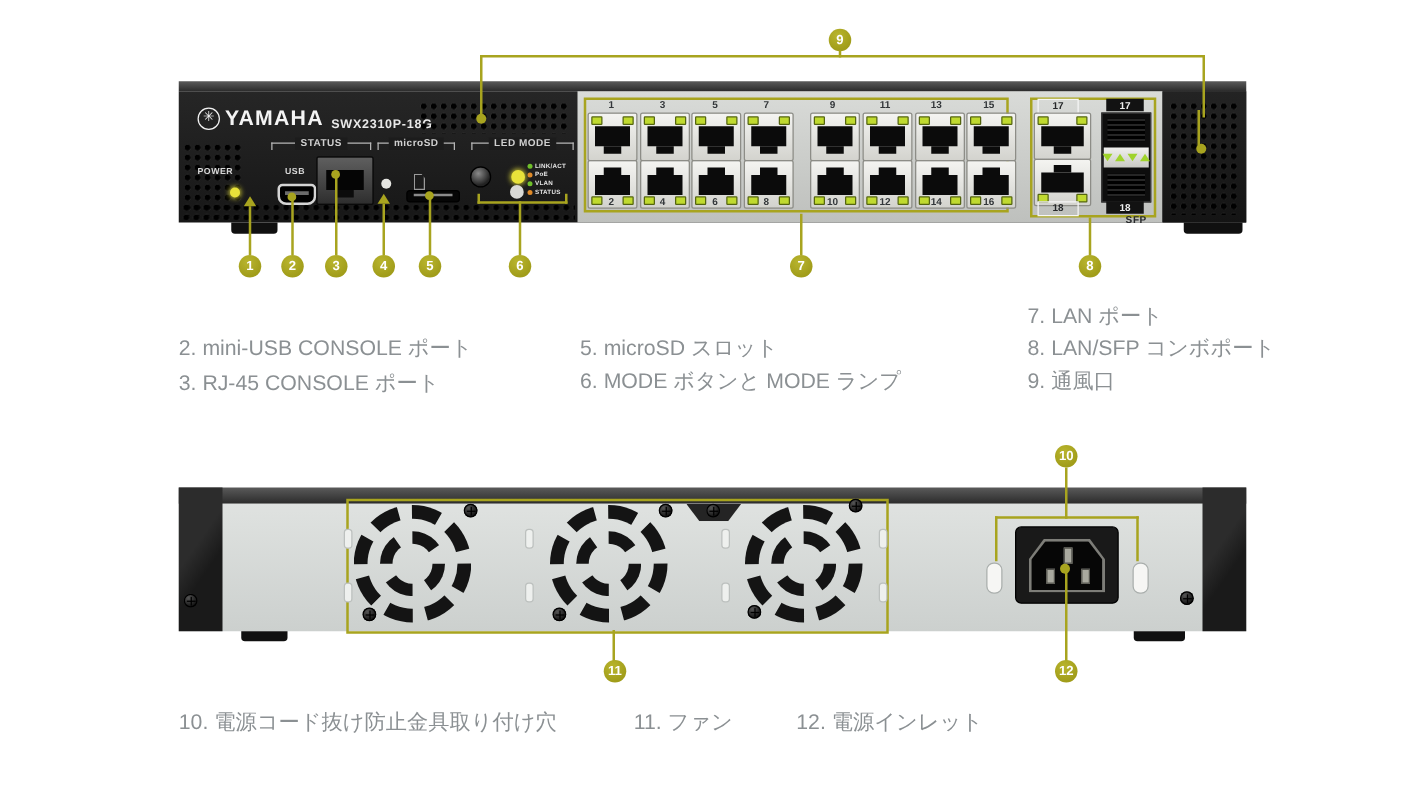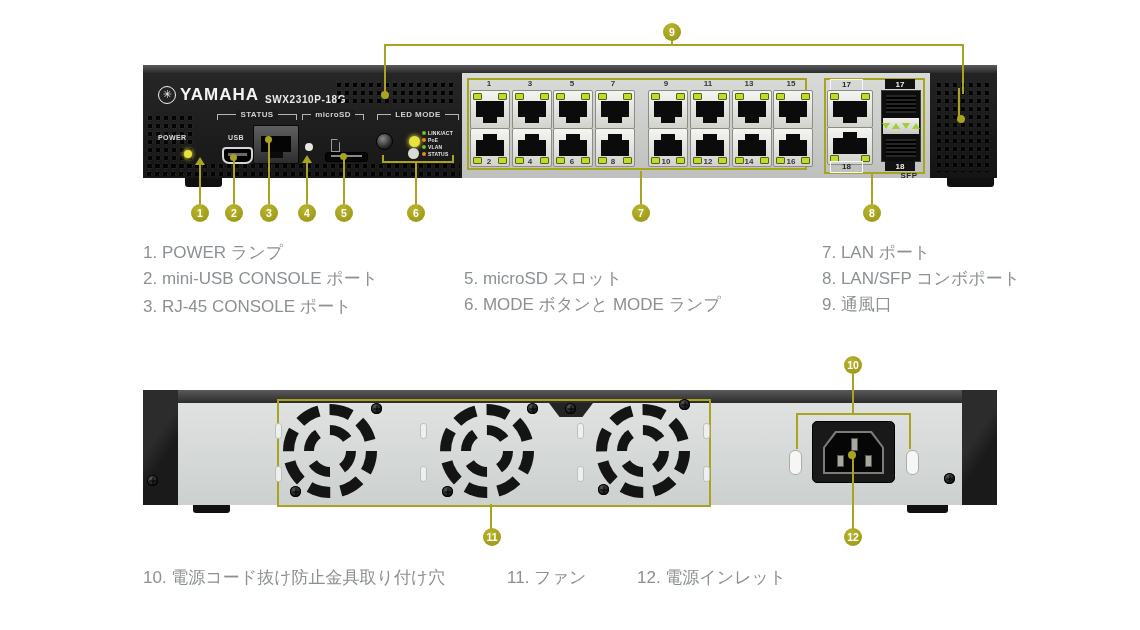--- a/index.html
+++ b/index.html
@@ -327,21 +327,20 @@
   <div class="obracket" style="left:382px;top:155px;width:68px;height:6px;"></div>
   <div class="cl" style="left:415px;top:161px;width:2px;height:43px;"></div>
   <div class="badge" style="left:407px;top:204px;">6</div>
 
   <div class="cl" style="left:640px;top:171px;width:2px;height:33px;"></div>
   <div class="badge" style="left:632px;top:204px;">7</div>
 
   <div class="cl" style="left:871px;top:174px;width:2px;height:30px;"></div>
   <div class="badge" style="left:863px;top:204px;">8</div>
 
-  <div class="legend" style="left:143px;top:241px;">1. POWER ランプ</div>
   <div class="legend" style="left:143px;top:267px;">2. mini-USB CONSOLE ポート</div>
   <div class="legend" style="left:143px;top:295px;">3. RJ-45 CONSOLE ポート</div>
   <div class="legend" style="left:464px;top:267px;">5. microSD スロット</div>
   <div class="legend" style="left:464px;top:293px;">6. MODE ボタンと MODE ランプ</div>
   <div class="legend" style="left:822px;top:241px;">7. LAN ポート</div>
   <div class="legend" style="left:822px;top:267px;">8. LAN/SFP コンボポート</div>
   <div class="legend" style="left:822px;top:293px;">9. 通風口</div>
 
   <div class="device" style="left:143px;top:390px;width:854px;height:123px;">
     <div class="topstrip" style="height:13px;"></div>

